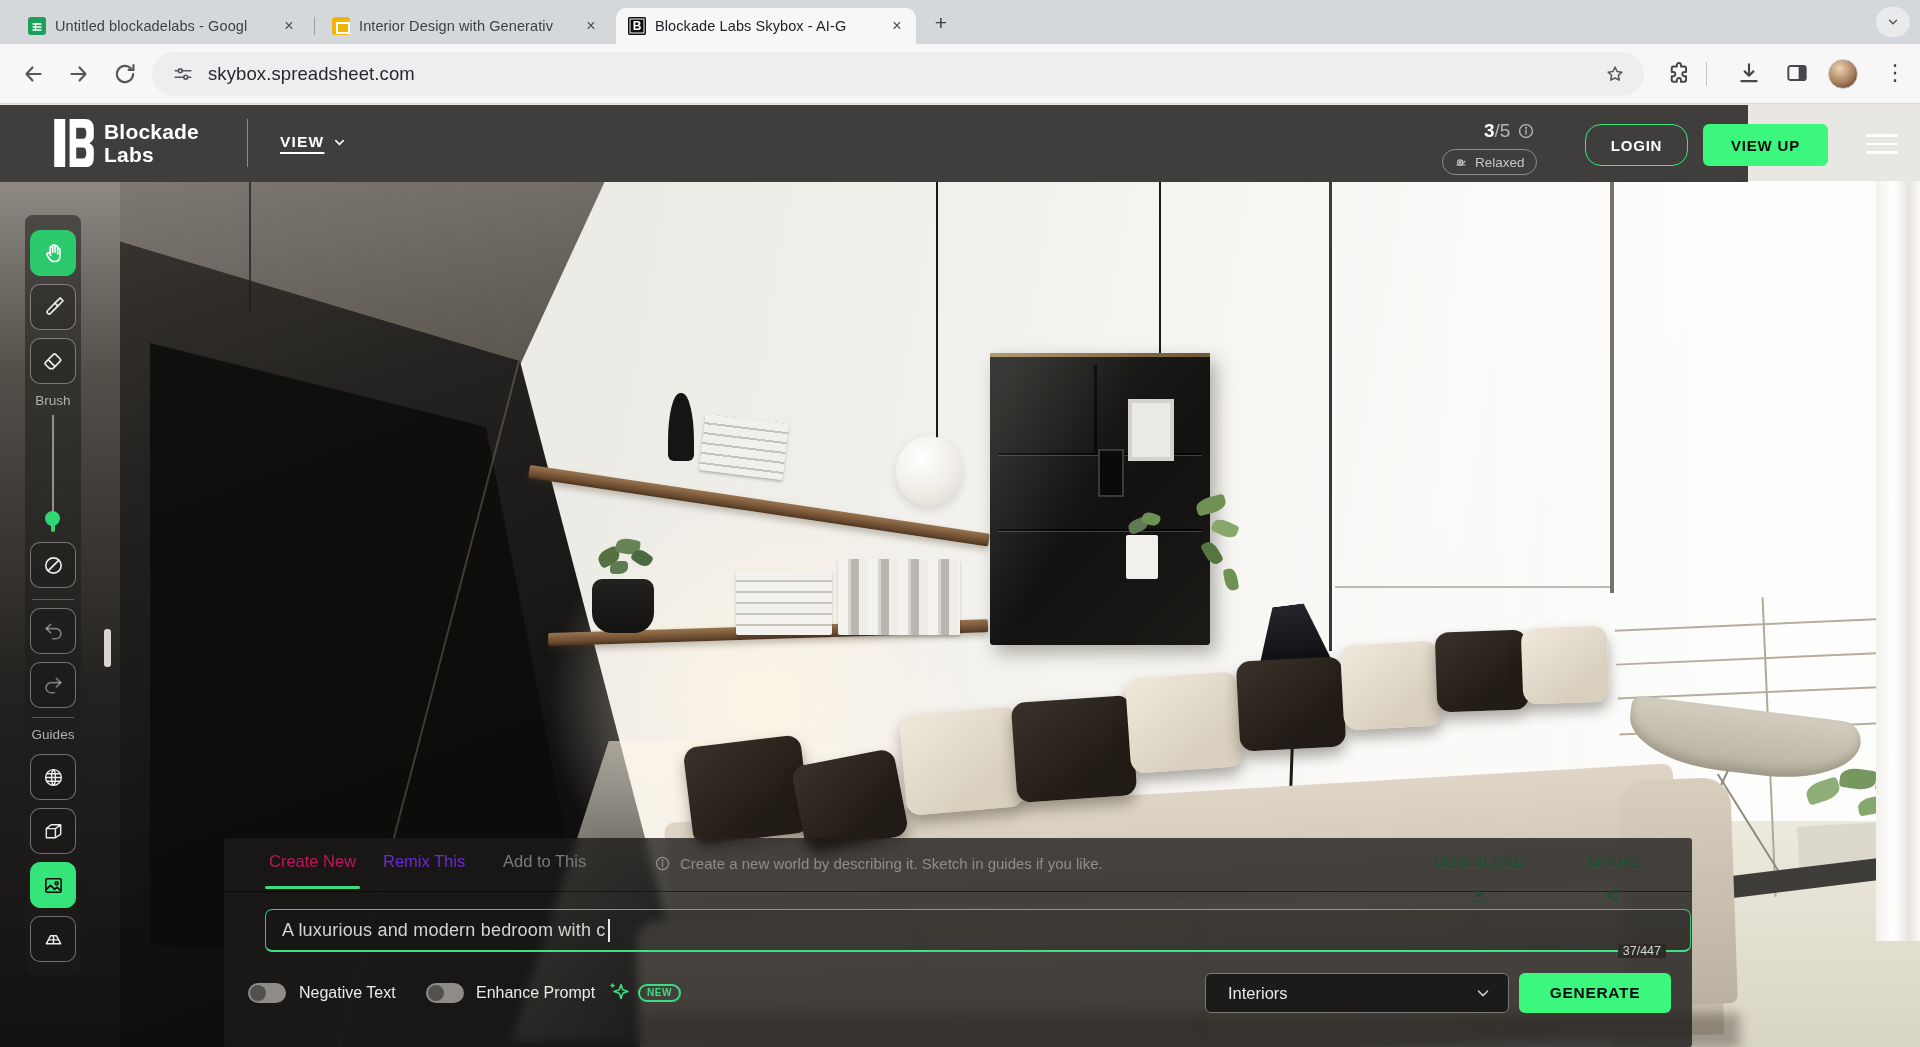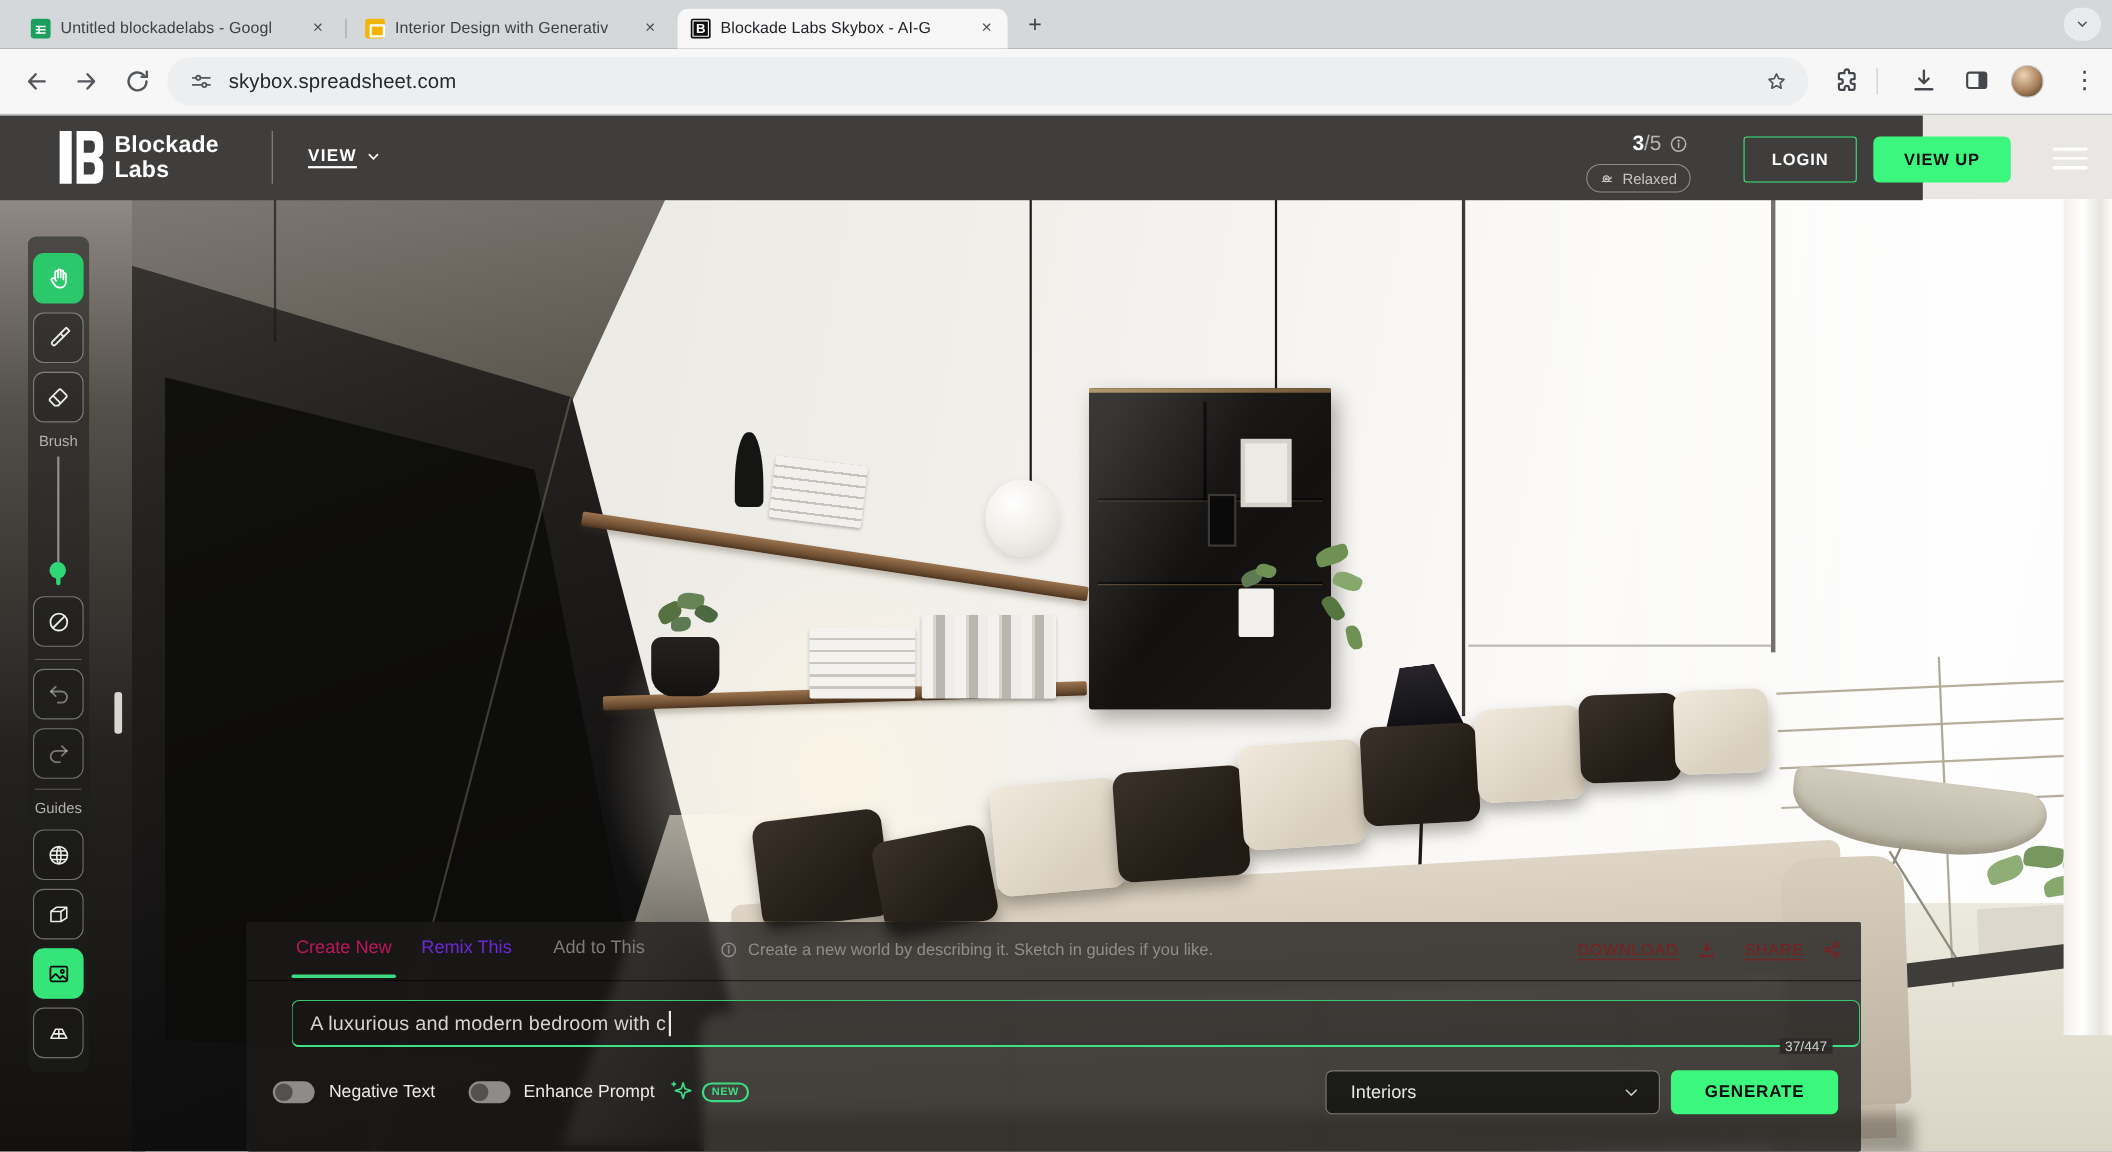--- a/index.html
+++ b/index.html
@@ -41,21 +41,21 @@
   .brand { position:absolute; left:104px; top:15px; color:#fff; font-size:21px; font-weight:bold; line-height:23px; letter-spacing:.2px; }
   .hdr-div { position:absolute; left:247px; top:14px; width:1px; height:48px; background:rgba(255,255,255,.4); }
   .view-menu { position:absolute; left:280px; top:28px; color:#fff; font-size:15.5px; font-weight:600; letter-spacing:1.2px; display:flex; align-items:center; gap:8px; cursor:pointer; }
   .view-menu .vlabel { text-decoration:underline; text-underline-offset:5px; text-decoration-thickness:1.5px; }
   .credits { position:absolute; left:1484px; top:15px; display:flex; align-items:center; gap:7px; font-size:19px; }
   .credits .cur { color:#fff; font-weight:bold; }
   .credits .tot { color:#b7b5b3; }
   .credits .info { width:18px; height:18px; color:#b7b5b3; }
   .speed-pill { position:absolute; left:1442px; top:44px; height:26px; padding:0 11px; border:1px solid #8d8b89; border-radius:13px; display:flex; align-items:center; gap:6px; color:#c8c6c4; font-size:13.5px; }
   .speed-pill svg { width:15px; height:15px; }
-  .btn-login { position:absolute; left:1585px; top:19px; width:103px; height:42px; border:1.5px solid #37e97a; border-radius:3px; background:transparent; color:#fff; font-weight:bold; font-size:15px; letter-spacing:.8px; display:flex; align-items:center; justify-content:center; cursor:pointer; }
+  .btn-login { position:absolute; left:1585px; top:19px; width:103px; height:42px; border:1.5px solid #37e97a; border-radius:16px; background:transparent; color:#fff; font-weight:bold; font-size:15px; letter-spacing:.8px; display:flex; align-items:center; justify-content:center; cursor:pointer; }
   .btn-signup { position:absolute; left:1703px; top:19px; width:125px; height:42px; border-radius:6px; background:#3bf77d; color:#0d0d0d; font-weight:bold; font-size:15px; letter-spacing:.8px; display:flex; align-items:center; justify-content:center; cursor:pointer; }
   .burger { position:absolute; left:1866px; top:29px; width:32px; cursor:pointer; }
   .burger span { display:block; height:2.5px; background:#fff; margin-bottom:6px; border-radius:2px; }
 
   
   .scene { position:absolute; left:0; top:77px; width:1920px; height:866px; overflow:hidden;
     background:linear-gradient(100deg,#cfccc6 0%, #e9e7e2 14%, #f0eee9 42%, #fbfaf8 72%, #f3f2ef 100%); }
   .scene * { position:absolute; }
   .left-wall { left:0; top:0; width:132px; height:866px; background:linear-gradient(180deg,#8f8a83 0%,#534f49 22%,#242220 58%,#121110 100%); }
   .ceiling-wedge { left:120px; top:0; width:500px; height:200px; background:linear-gradient(170deg,#7d7872,#565249); clip-path:polygon(0 0, 97% 0, 80% 92%, 0 60%); }
@@ -125,21 +125,21 @@
   
   .prompt-panel { position:absolute; left:224px; top:734px; width:1468px; height:209px; background:rgba(28,27,26,.78); backdrop-filter:blur(5px); border-radius:3px; z-index:50; }
   .panel-tabs-row { position:absolute; left:0; top:0; width:100%; height:54px; border-bottom:1px solid rgba(0,0,0,.5); }
   .ptab { position:absolute; top:14px; font-size:16.5px; font-weight:500; cursor:pointer; }
   .ptab.active { color:#be185d;margin-left:20px; }
   .ptab.active::after { content:""; position:absolute; left:-4px; right:-4px; bottom:-18px; height:3px; background:#3edc82; border-radius:2px; }
   .ptab.enabled { color:#6d28d9; }
   .ptab.disabled { color:#7e7c79; cursor:default; }
   .panel-hint { position:absolute; left:430px; top:17px; display:flex; align-items:center; gap:9px; color:#8f8d8a; font-size:15px; }
   .panel-hint svg { width:17px; height:17px; }
-  .panel-link { position:absolute; top:16px; display:flex; align-items:center; gap:16px; color:#7f1d1d; font-size:14.5px; letter-spacing:.8px; cursor:pointer; }
+  .panel-link { position:absolute; top:16px; display:flex; align-items:center; gap:16px; color:#14532d; font-size:14.5px; letter-spacing:.8px; cursor:pointer;flex-direction:column; }
   .panel-link .lk { text-decoration:underline; text-underline-offset:4px; }
   .panel-link svg { width:19px; height:19px; }
   .prompt-box { position:absolute; left:21px; top:71px; width:1426px; height:43px; border:1px solid #3cc777; border-bottom:2px solid #3fe084; border-radius:7px; background:rgba(18,20,18,.22); display:flex; align-items:center; padding-left:16px; cursor:text;margin-left:20px; }
   .prompt-text { color:#d6d4d0; font-size:18px; letter-spacing:.2px; }
   .caret { display:inline-block; width:2px; height:23px; background:#eceae7; margin-left:2px; vertical-align:middle; animation:blink 1.1s steps(1) infinite; }
   @keyframes blink { 0%,55% {opacity:1;} 56%,100% {opacity:0;} }
   .char-counter { position:absolute; right:26px; top:106px; font-size:12.5px; color:#d5d3d0; background:rgba(43,42,41,.95); padding:0 5px; }
   .toggle { position:absolute; top:145px; width:38px; height:20px; border-radius:10px; background:#8e8b88; cursor:pointer; }
   .toggle .knob { position:absolute; left:2px; top:2px; width:16px; height:16px; border-radius:50%; background:#53514e; }
   .toggle-label { position:absolute; top:146px; color:#eceae7; font-size:16px; }

